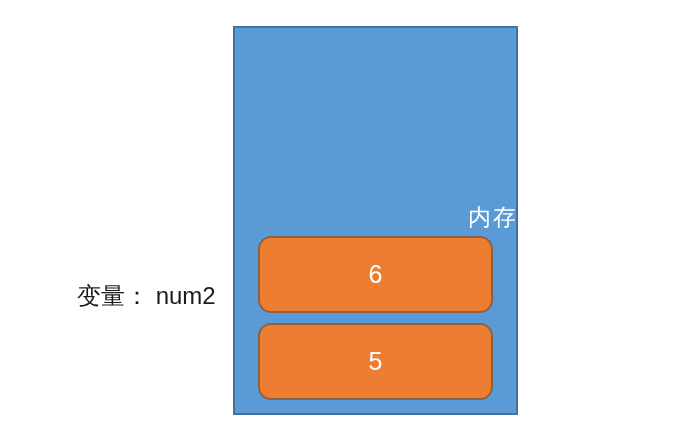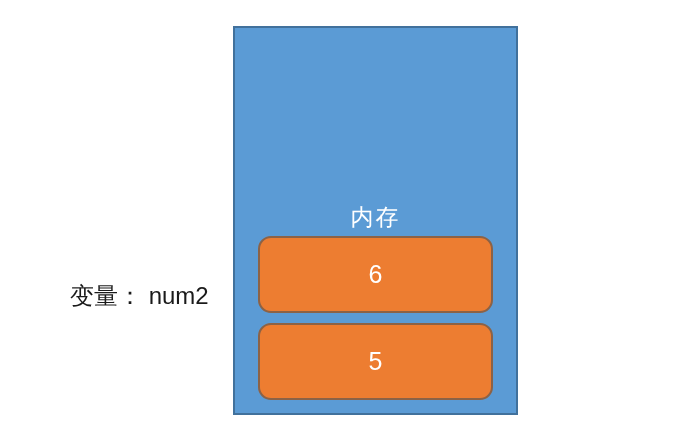--- a/index.html
+++ b/index.html
@@ -23,21 +23,21 @@
     height: 389px;
     box-sizing: border-box;
     background: var(--memory-fill, #5B9BD5);
     border: 2px solid var(--memory-border, #41719C);
   }
   .memory-label {
     position: absolute;
     left: 233px;
     top: 202px;
     width: 285px;
-    text-align: center;
+    text-align: right;
     color: var(--memory-text, #FFFFFF);
     font-size: 23px;
     line-height: 30px;
     letter-spacing: 2px;
   }
   .memory-cell {
     position: absolute;
     left: 258px;
     width: 235px;
     height: 77px;
@@ -48,21 +48,21 @@
     display: flex;
     align-items: center;
     justify-content: center;
     color: var(--cell-text, #FFFFFF);
     font-size: 25px;
   }
   .cell-1 { top: 236px; }
   .cell-2 { top: 323px; }
   .var-label {
     position: absolute;
-    left: 70px;
+    left: 77px;
     width: 150px;
     color: var(--label-text, #1A1A1A);
     font-size: 24px;
     line-height: 28px;
     white-space: nowrap;
   }
   .var-label-1 { top: 282px; }
   .var-label-2 { top: 352px; }
 </style>
 </head>

